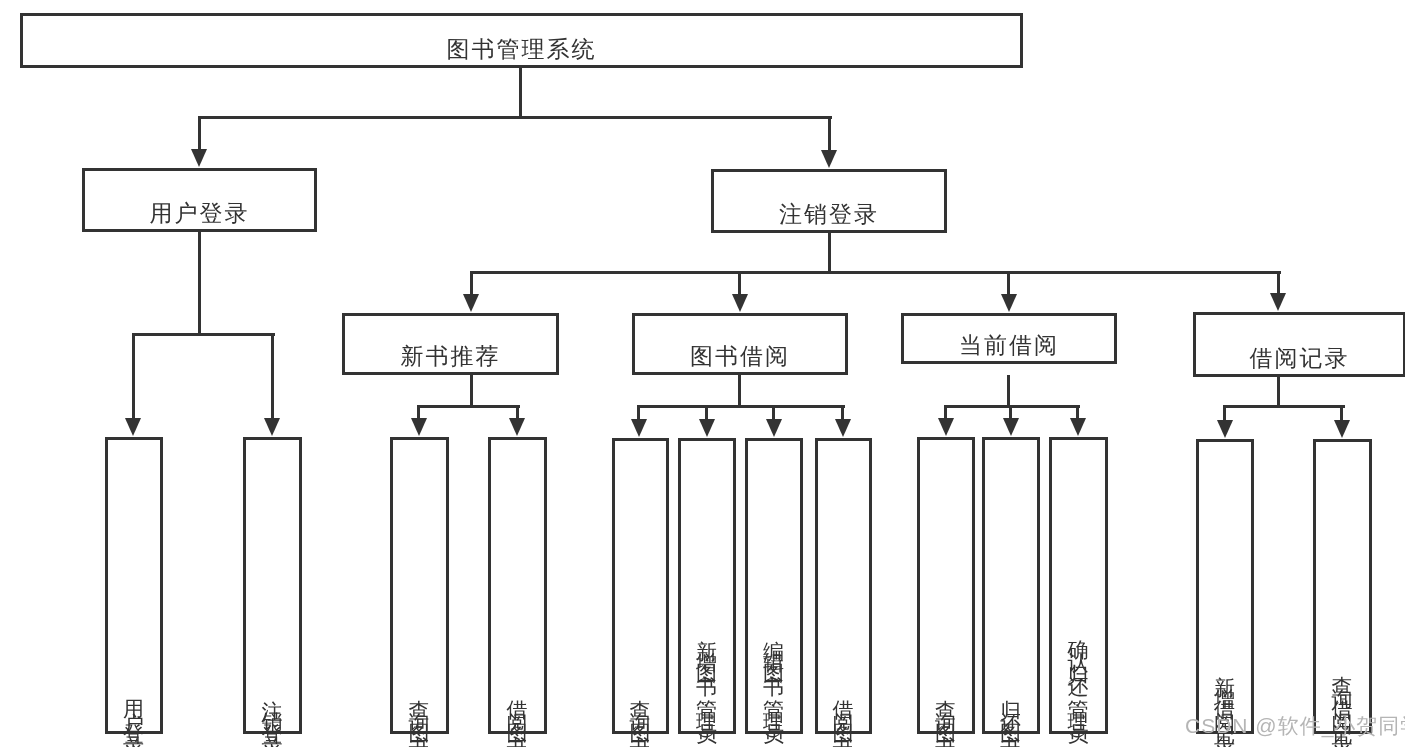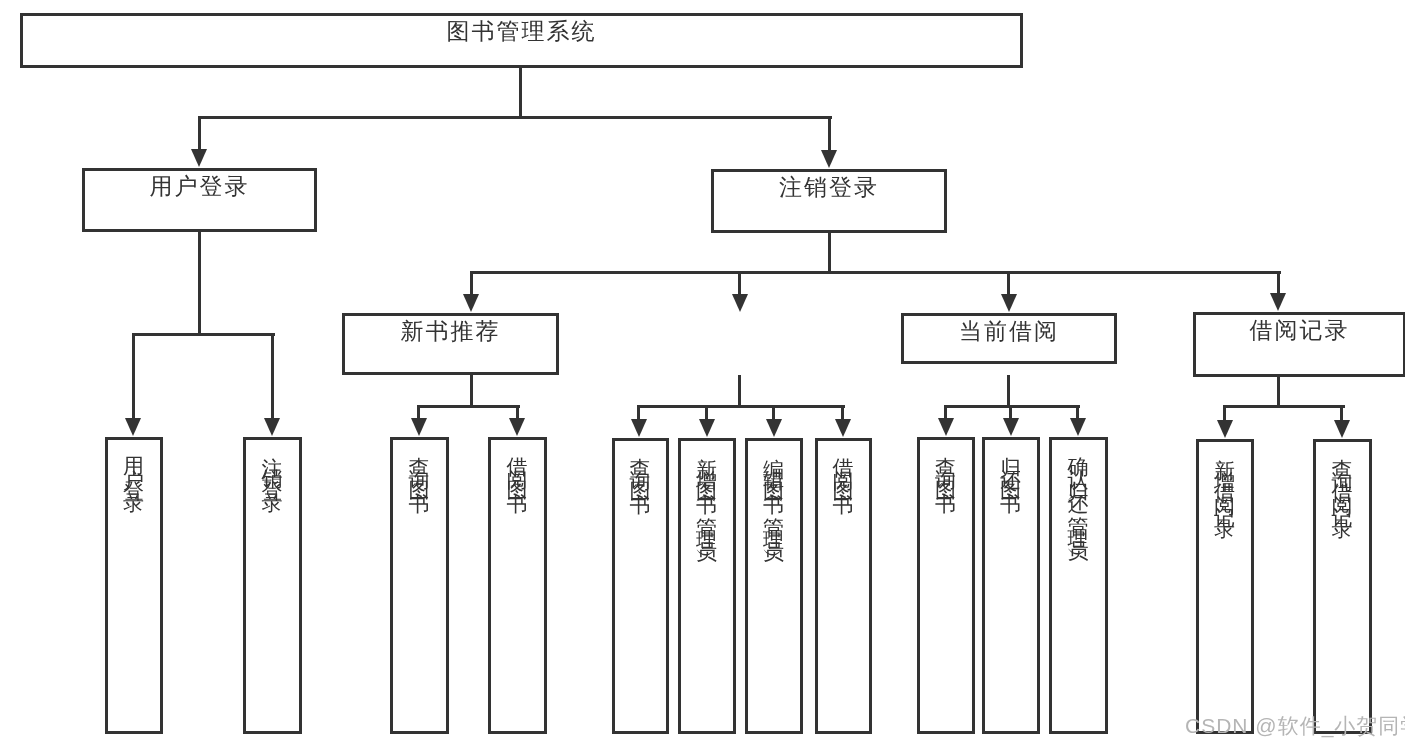--- a/index.html
+++ b/index.html
@@ -15,21 +15,21 @@
     background: #ffffff;
     overflow: hidden;
   }
   .node {
     position: absolute;
     box-sizing: border-box;
     border: 3px solid #333333;
     background: #ffffff;
     color: #333333;
     display: flex;
-    align-items: flex-start;
+    align-items: flex-end;
     justify-content: center;
     z-index: 2;
   }
   .node .lbl {
     font-size: 23px;
     letter-spacing: 2px;
     white-space: nowrap;
   }
   .node.vertical .lbl {
     writing-mode: vertical-rl;
@@ -126,20 +126,23 @@
     </div>
     <div class="node" style="left: 82px; top: 168px; width: 235px; height: 64px;">
       <span class="lbl">用户登录</span>
     </div>
     <div class="node" style="left: 711px; top: 169px; width: 236px; height: 64px;">
       <span class="lbl">注销登录</span>
     </div>
     <div class="node" style="left: 342px; top: 313px; width: 217px; height: 62px;">
       <span class="lbl">新书推荐</span>
     </div>
+    <div class="node" style="left: 632px; top: 313px; width: 216px; height: 62px;">
+      <span class="lbl">图书借阅</span>
+    </div>
     <div class="node" style="left: 901px; top: 313px; width: 216px; height: 51px;">
       <span class="lbl">当前借阅</span>
     </div>
     <div class="node" style="left: 1193px; top: 312px; width: 213px; height: 65px;">
       <span class="lbl">借阅记录</span>
     </div>
     <div class="node vertical" style="left: 105px; top: 437px; width: 58px; height: 297px;">
       <span class="lbl">用户登录</span>
     </div>
     <div class="node vertical" style="left: 243px; top: 437px; width: 59px; height: 297px;">

